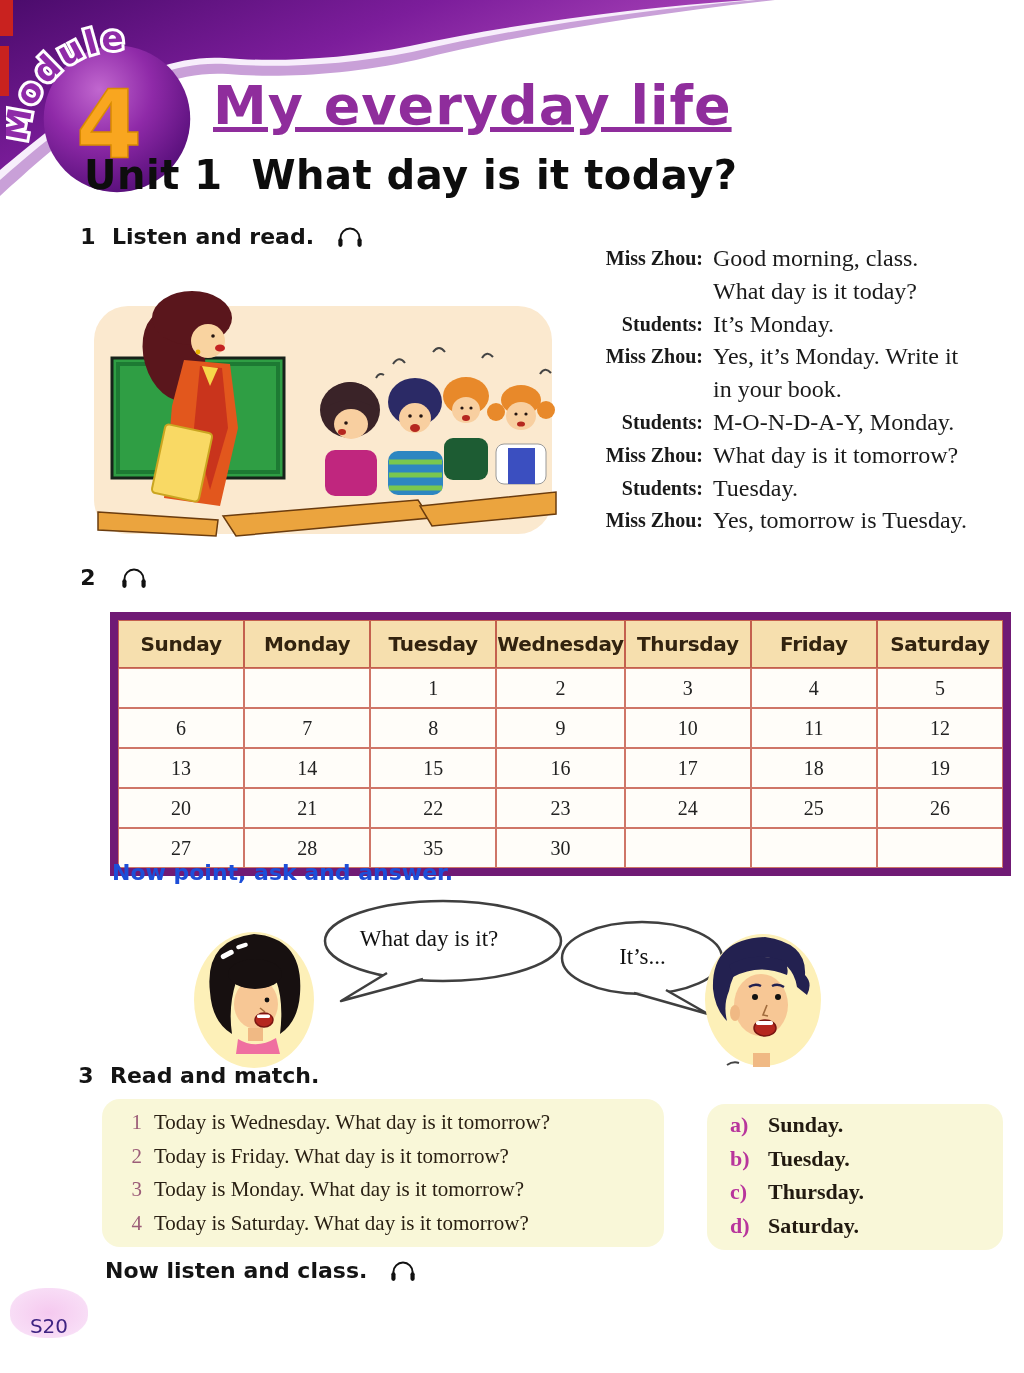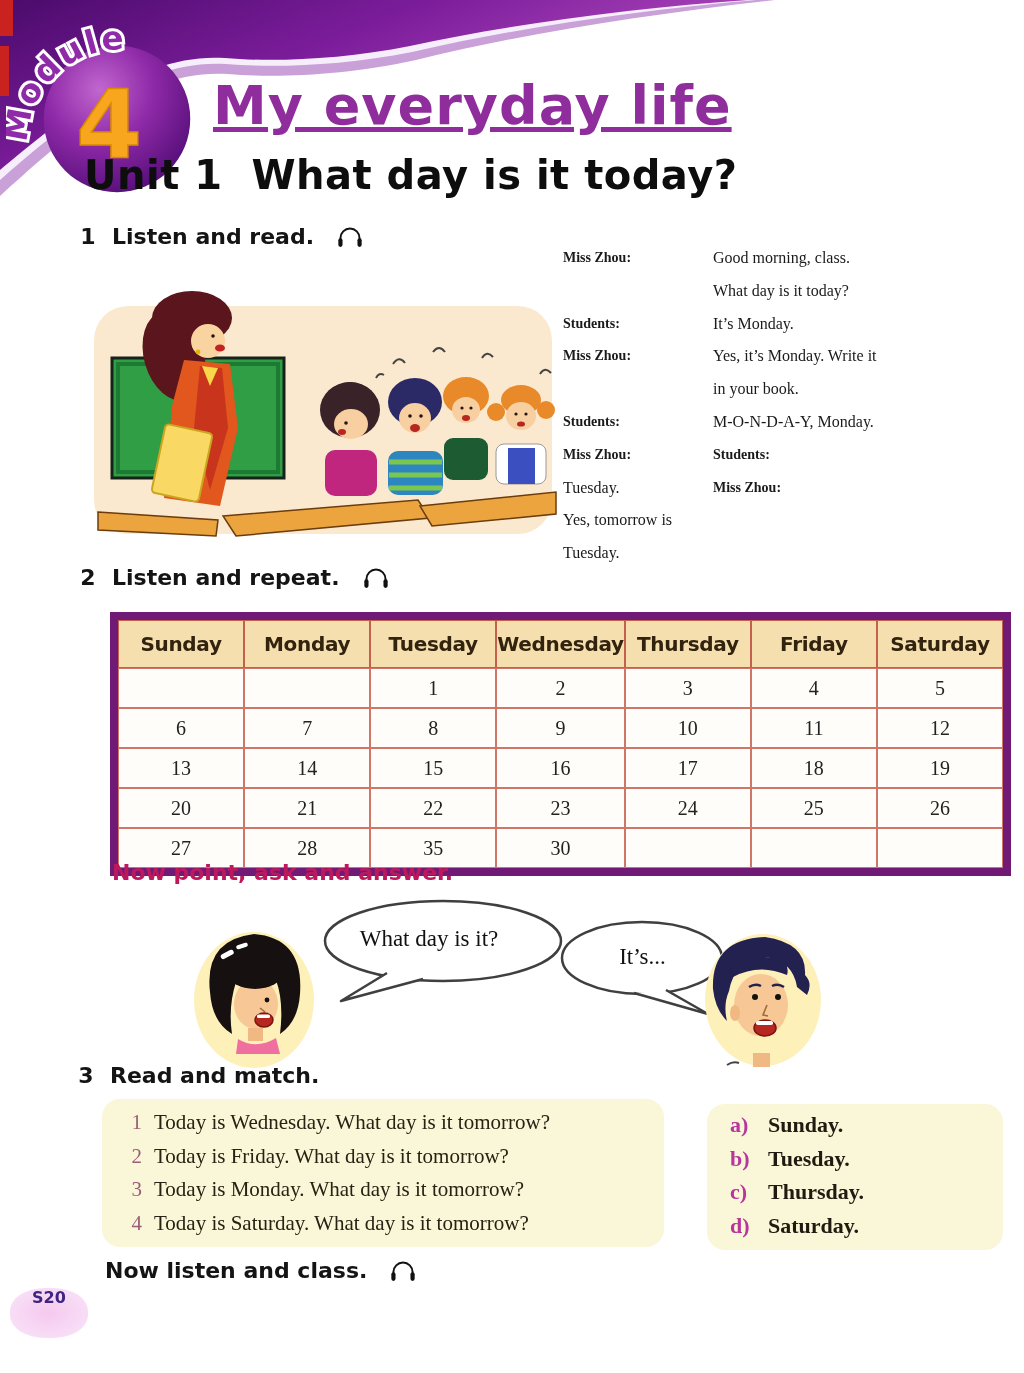--- a/index.html
+++ b/index.html
@@ -15,51 +15,51 @@
 
   
   .sec-head{position:absolute;display:flex;align-items:center;gap:14px;
             font-size:22px;font-weight:bold;color:#141414;}
   .sec-num{width:20px;text-align:center;}
   .hp{width:28px;height:24px;margin-left:8px;}
 
   
   .dlg{position:absolute;left:563px;top:242px;width:460px;display:grid;
        grid-template-columns:150px 1fr;font-family:"Liberation Serif",serif;}
-  .dlg .spk{font-weight:bold;padding-right:10px;font-size:14px;line-height:32.8px;color:#1a1a1a;}
-  .dlg .txt{font-size:16px;line-height:32.8px;color:#1a1a1a;}
+  .dlg .spk{font-weight:bold;text-align:right;padding-right:10px;font-size:20px;line-height:32.8px;color:#1a1a1a;}
+  .dlg .txt{font-size:24px;line-height:32.8px;color:#1a1a1a;}
 
   
   .cal{position:absolute;left:110px;top:612px;width:885px;display:grid;
        grid-template-columns:repeat(7,1fr);border:8px solid #701a75;}
   .cal-h{border:1px solid #c4604e;background:#f6dfae;height:46px;line-height:46px;
          text-align:center;font-weight:bold;font-size:20px;color:#32230f;letter-spacing:-0.3px;}
   .cal-c{border:1px solid #cf7668;background:#fffdf9;height:38px;line-height:38px;
          text-align:center;font-family:"Liberation Serif",serif;font-size:20px;color:#222;}
 
-  .subhead{position:absolute;font-size:22px;font-weight:bold;color:#be185d;}
+  .subhead{position:absolute;font-size:22px;font-weight:bold;color:#1d4ed8;}
 
   
   .bubble-text{position:absolute;text-align:center;font-family:"Liberation Serif",serif;
                font-size:23px;color:#111;}
 
   
   .match-bg{position:absolute;background:#f9f7d8;border-radius:18px;}
   .qlist{position:absolute;left:126px;top:1106px;font-family:"Liberation Serif",serif;}
   .qrow{display:flex;gap:12px;font-size:21px;line-height:33.5px;color:#2a2013;}
   .qnum{width:16px;text-align:right;color:#9c5d78;}
   .alist{position:absolute;left:730px;top:1108px;font-family:"Liberation Serif",serif;}
   .arow{display:flex;gap:14px;font-size:22px;line-height:33.5px;color:#221a10;font-weight:600;}
   .alet{width:24px;text-align:left;color:#b8359c;font-weight:bold;}
 
   
   .pagenum{position:absolute;left:10px;top:1288px;width:78px;height:50px;border-radius:45%;
            background:radial-gradient(ellipse at 50% 50%, #f5c9ef 0%, #f8ddf6 70%, rgba(248,221,246,0) 100%);
-           display:flex;align-items:flex-start;justify-content:center;
-           font-size:16px;font-weight:bold;color:#3f2482;}
+           display:flex;align-items:flex-end;justify-content:center;
+           font-size:20px;font-weight:normal;color:#3f2482;}
   .scanmark{position:absolute;background:#c9221f;}
 </style>
 </head>
 <body>
 
 <div class="page">
 
   <svg class="abs" style="left:0;top:0;width:790px;height:215px" viewBox="0 0 790 215">
     <defs>
       <linearGradient id="swg" x1="0" y1="0" x2="1" y2="0.55">
@@ -191,31 +191,31 @@
       <div class="spk">Miss Zhou:</div>
       <div class="txt">Yes, it’s Monday. Write it</div>
 
       <div class="spk"></div>
       <div class="txt">in your book.</div>
 
       <div class="spk">Students:</div>
       <div class="txt">M-O-N-D-A-Y, Monday.</div>
 
       <div class="spk">Miss Zhou:</div>
+      <div class="txt">What day is it tomorrow?</div>
 
       <div class="spk">Students:</div>
       <div class="txt">Tuesday.</div>
 
       <div class="spk">Miss Zhou:</div>
       <div class="txt">Yes, tomorrow is Tuesday.</div>
     </div>
 
   <div class="sec-head" style="left:78px;top:565px">
     <span class="sec-num">2</span>
-    <span>Listen and repeat.</span>
     <svg class="hp" viewBox="0 0 24 20">
       <path d="M3.8,15 V11 A8.2,8.2 0 0 1 20.2,11 V15" fill="none" stroke="#111" stroke-width="1.7"></path>
       <rect x="2" y="11" width="3.6" height="7.5" rx="1.8" fill="#111"></rect>
       <rect x="18.4" y="11" width="3.6" height="7.5" rx="1.8" fill="#111"></rect>
     </svg>
   </div>
 
   <div class="cal">
     <div style="display:contents">
       

